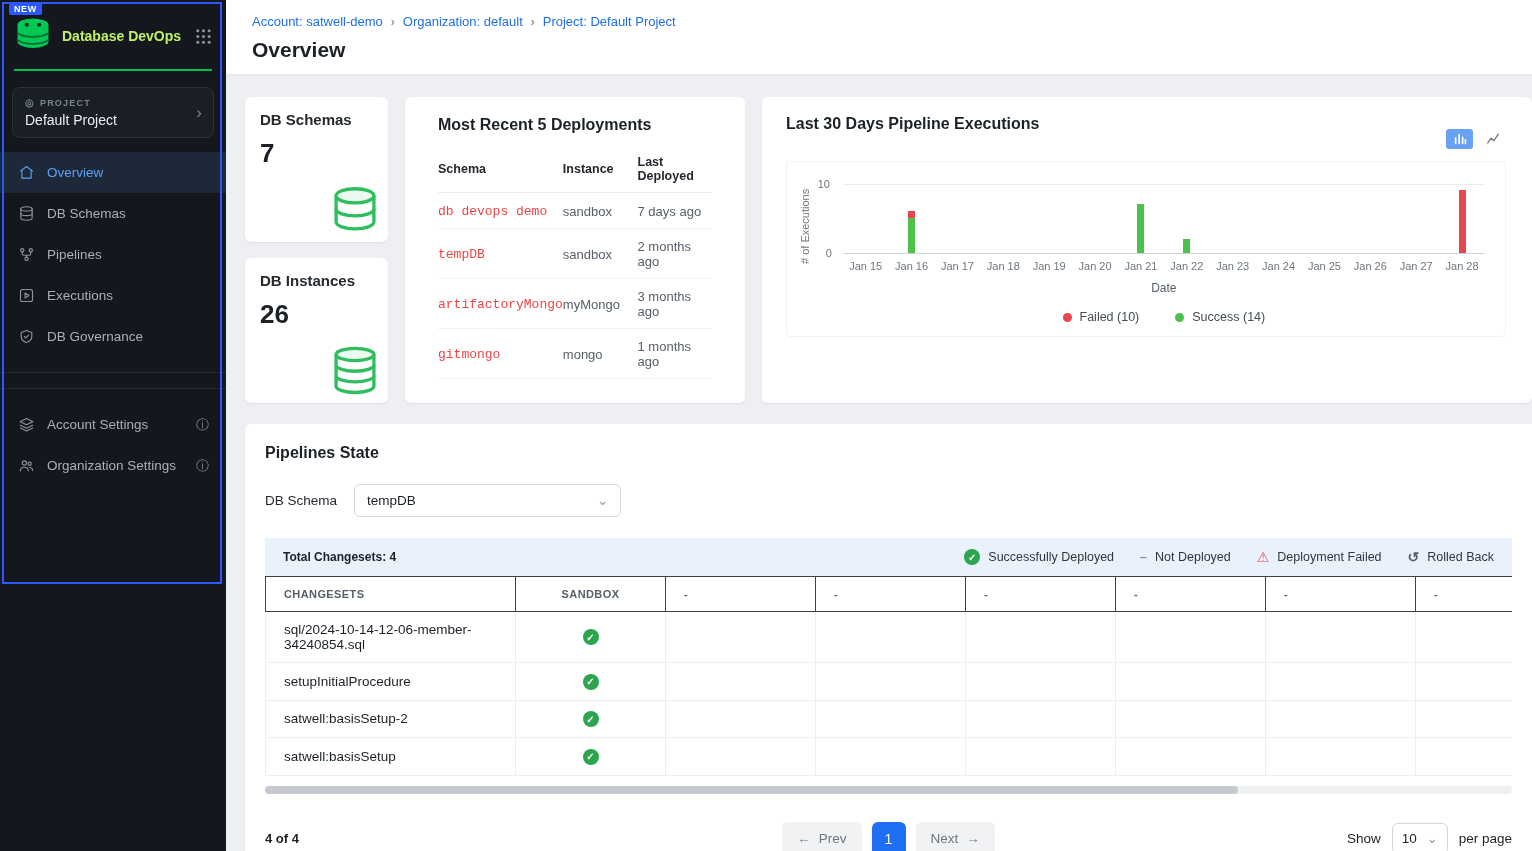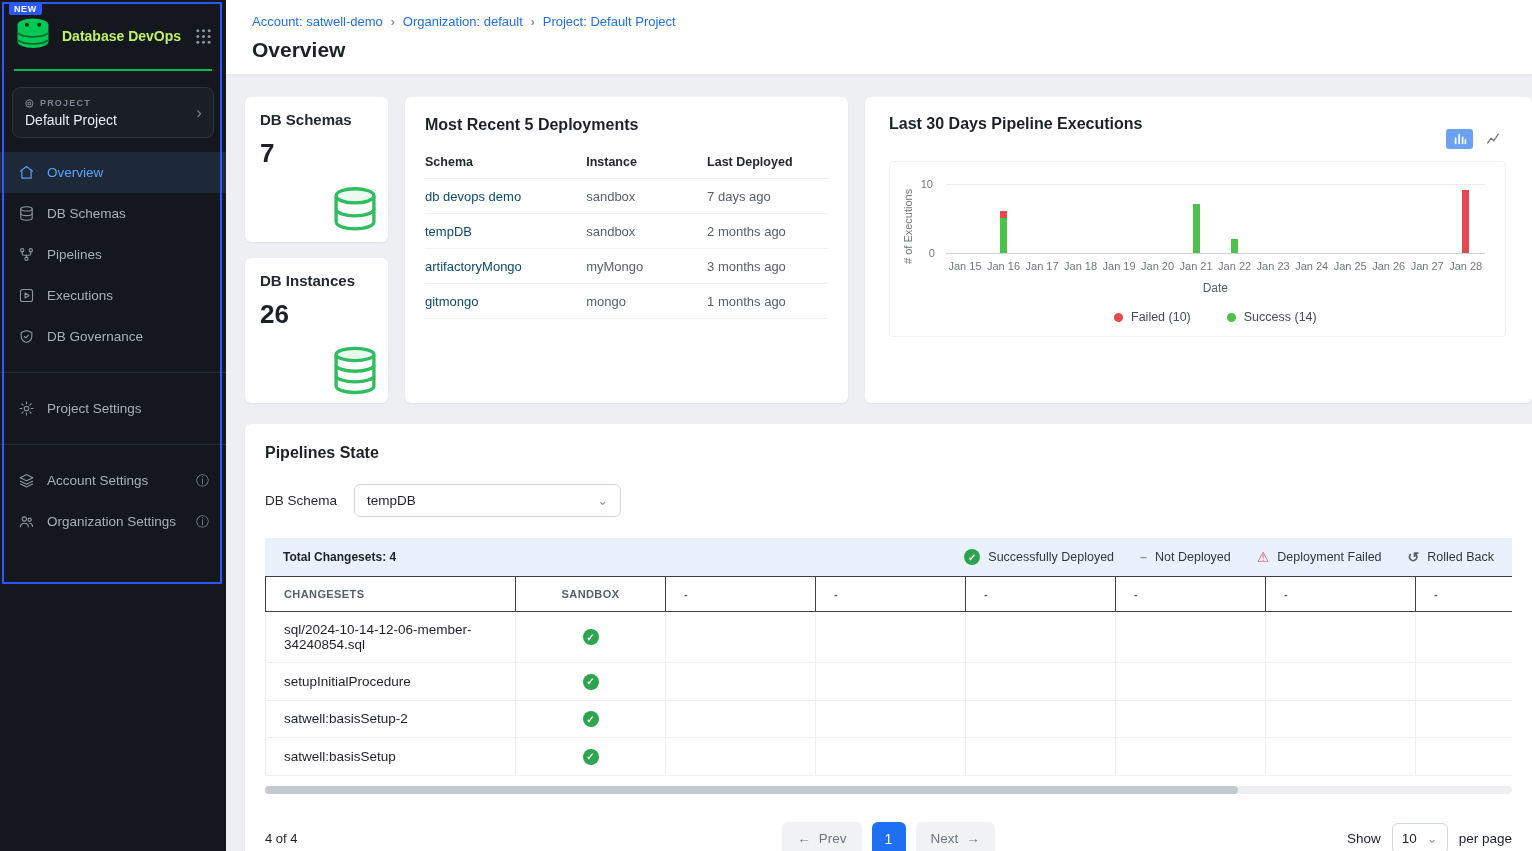--- a/index.html
+++ b/index.html
@@ -51,27 +51,27 @@
   .card { background:#fff; border-radius:6px; box-shadow:0 1px 2px rgba(27,31,36,.07); }
 
   
   .row1 { display:flex; gap:17px; align-items:flex-start; }
   .stat-col { width:143px; display:flex; flex-direction:column; gap:16px; }
   .stat-card { height:145px; position:relative; padding:14px 15px; }
   .stat-title { font-size:15px; font-weight:700; color:#24292f; }
   .stat-value { font-size:26px; font-weight:700; color:#1c2128; margin-top:10px; }
   .stat-icon { position:absolute; right:4px; bottom:2px; }
 
-  .deploy-card { width:443px; height:306px; padding:19px 20px; }
+  .deploy-card { width:340px; height:306px; padding:19px 33px; }
   .card-title { font-size:16px; font-weight:700; color:#1c2128; }
   .deploy-table { width:100%; border-collapse:collapse; margin-top:12px; font-size:13px; }
   .deploy-table th { text-align:left; color:#24292f; font-weight:600; padding:9px 0;
     border-bottom:1px solid #eaecef; font-size:12.5px; }
   .deploy-table td { padding:10px 0 9px; border-bottom:1px solid #f0f1f3; color:#57606a; }
-  .schema-link { color:#0c4a6e; cursor:pointer; }
+  .schema-link { color:#ef4444; cursor:pointer;font-family:Liberation Mono, monospace; }
 
   .chart-card { flex:1; min-width:0; height:306px; padding:18px 26px 18px 24px; }
   .chart-head { display:flex; justify-content:space-between; align-items:flex-start; }
   .toggle-group { display:flex; gap:6px; margin-top:14px; }
   .toggle-btn { width:27px; height:20px; border-radius:3px; border:none; background:transparent;
     display:flex; align-items:center; justify-content:center; cursor:pointer; padding:0; }
   .toggle-btn.active { background:#69a1f4; }
   .chart-panel { margin-top:12px; border:1px solid #f0f2f4; border-radius:4px;
     padding:22px 20px 12px 12px; display:flex; }
   .y-axis-label { writing-mode:vertical-rl; transform:rotate(180deg); font-size:11px;
@@ -120,21 +120,21 @@
   .mig th { font-size:11px; font-weight:700; color:#57606a; text-transform:uppercase;
     letter-spacing:.4px; text-align:left; padding:11px 18px; border:1px solid #404040; }
   .mig td { border:1px solid #eceef0; padding:10px 18px; color:#1c2128; word-wrap:break-word; }
   .mig .center { text-align:center; }
 
   .hscroll { margin-top:10px; height:8px; background:#eef0f2; border-radius:4px; position:relative; }
   .hscroll-thumb { position:absolute; left:0; top:0; height:8px; width:78%; background:#c4c9cf;
     border-radius:4px; cursor:pointer; }
 
   .pagination { display:grid; grid-template-columns:1fr auto 1fr; align-items:center; margin-top:28px; }
-  .pg-count { font-size:13px; font-weight:400; color:#1c2128; }
+  .pg-count { font-size:13px; font-weight:700; color:#1c2128; }
   .pg-center { display:flex; gap:10px; align-items:center; }
   .pg-btn { display:flex; align-items:center; gap:8px; background:#f1f2f4; border:none;
     border-radius:6px; height:34px; padding:0 15px; font-size:13.5px; color:#6e7781;
     cursor:pointer; font-family:inherit; }
   .pg-num { width:34px; height:34px; border-radius:6px; background:#1f6ff2; color:#fff;
     display:flex; align-items:center; justify-content:center; font-size:14px; cursor:pointer; }
   .pg-right { display:flex; align-items:center; justify-content:flex-end; gap:11px;
     font-size:13.5px; color:#1c2128; }
   .show-select { width:56px; height:31px; border:1px solid #d0d7de; border-radius:6px; background:#fff;
     display:flex; align-items:center; justify-content:space-between; padding:0 9px;
@@ -228,29 +228,20 @@
         <svg width="17" height="17" viewBox="0 0 24 24">
             <path d="M12 3.5l7.5 2.8v5.2c0 4.6-3.2 7.6-7.5 8.9-4.3-1.3-7.5-4.3-7.5-8.9V6.3z"></path>
             <path d="M9 12l2 2 4-4"></path>
           </svg>
       </span>
       <span>DB Governance</span>
     </div>
 
     <div class="sb-divider"></div>
 
-    <div class="nav-item">
-      <span class="nav-ic">
-        <svg width="17" height="17" viewBox="0 0 24 24">
-            <circle cx="12" cy="12" r="3.2"></circle>
-            <path d="M12 2.8v2.6M12 18.6v2.6M2.8 12h2.6M18.6 12h2.6M5.5 5.5l1.8 1.8M16.7 16.7l1.8 1.8M18.5 5.5l-1.8 1.8M7.3 16.7l-1.8 1.8"></path>
-          </svg>
-      </span>
-      <span>Project Settings</span>
-    </div>
 
     <div class="sb-divider"></div>
 
     <div class="nav-item">
       <span class="nav-ic">
         <svg width="17" height="17" viewBox="0 0 24 24">
             <path d="M12 3.5l9 4.5-9 4.5-9-4.5z"></path>
             <path d="M3.5 13 12 17.3 20.5 13"></path>
             <path d="M3.5 16.8 12 21.1l8.5-4.3"></path>
           </svg>

